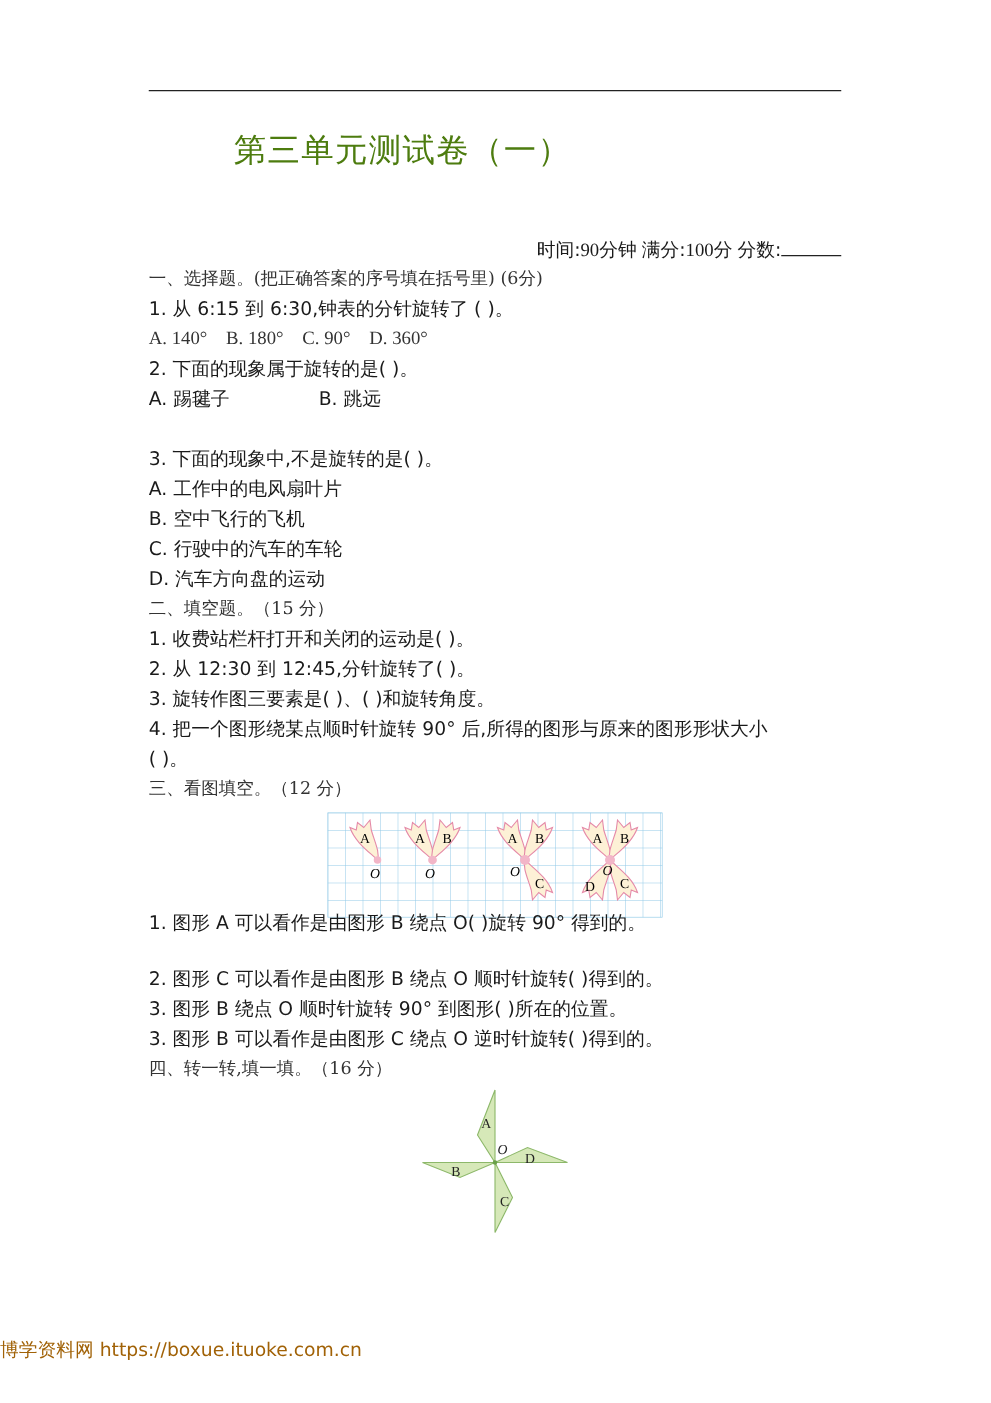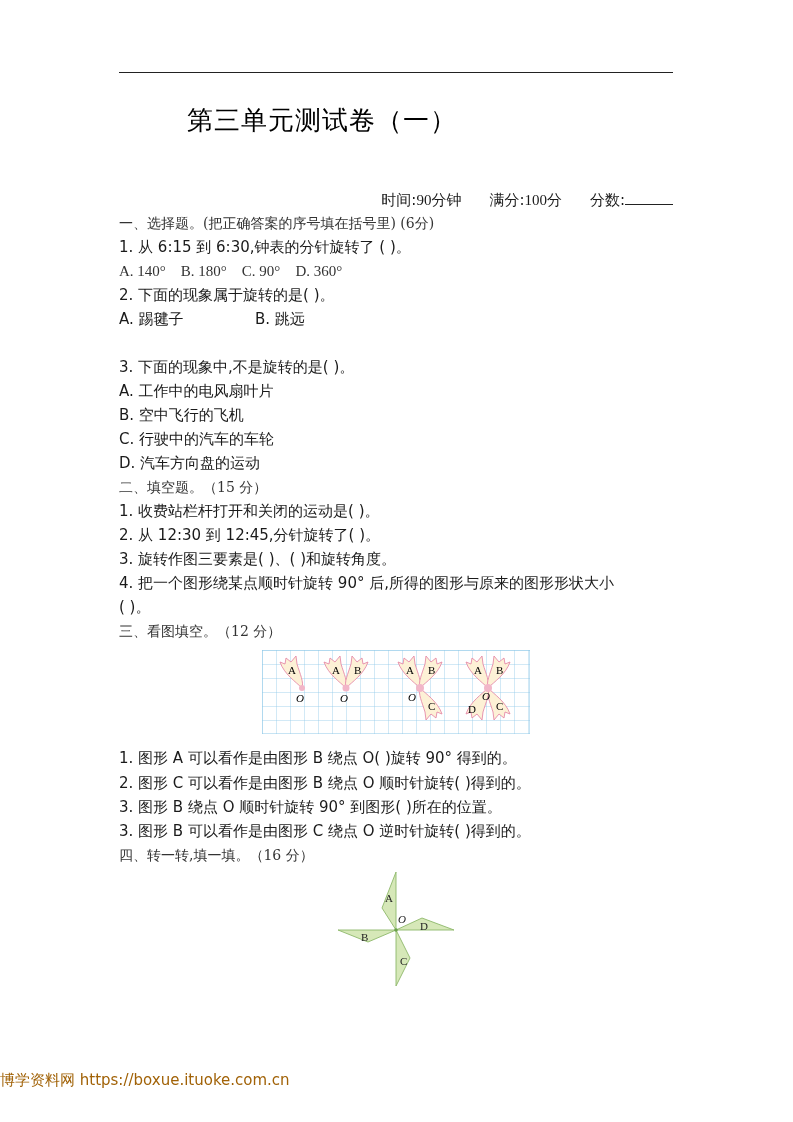--- a/index.html
+++ b/index.html
@@ -1,22 +1,22 @@
 <!DOCTYPE html>
 <html><head>
 <meta charset="utf-8">
 <style>
   html, body { margin:0; padding:0; background:#ffffff; }
   body { width:793px; height:1122px; position:relative; overflow:hidden;
          font-family: "DejaVu Sans", "Liberation Sans", sans-serif; color:#1a1a1a; }
   .page { position:absolute; left:0; top:0; width:793px; height:1122px; }
   .top-rule { position:absolute; left:119px; top:72px; width:554px; height:1px; background:#222; }
   .title { position:absolute; left:0; width:644px; top:103px; text-align:center;
-           font-family:"DejaVu Serif","Liberation Serif",serif; font-size:26px; letter-spacing:1px; color:#000000; }
-  .meta { position:absolute; right:120px; top:190px; font-size:15px; display:flex; gap:28px; align-items:baseline; }
+           font-family:"DejaVu Serif","Liberation Serif",serif; font-size:26px; letter-spacing:1px; color:#4d7c0f; }
+  .meta { position:absolute; right:120px; top:190px; font-size:15px; display:flex; gap:4px; align-items:baseline; }
   .meta .num { font-family:"Liberation Serif",serif; }
   .blank-line { display:inline-block; width:48px; border-bottom:1px solid #222; height:14px; vertical-align:baseline; }
   .line { position:absolute; left:119px; font-size:15px; white-space:nowrap; line-height:20px; }
   .serif { font-family:"Liberation Serif","DejaVu Serif",serif; }
   .section { font-family:"DejaVu Serif","Liberation Serif",serif; font-size:14px; color:#333; }
   .grid-fig { position:absolute; left:262px; top:650px; width:268px; height:84px; }
   .pin-fig { position:absolute; left:336px; top:866px; width:120px; height:124px; }
   .footer { position:absolute; left:0; width:732px; top:1071px; font-size:15px; color:#a16207; }
 </style>
 </head>
@@ -102,21 +102,21 @@
         <use href="#petal" transform="scale(1,-1)"></use>
       <circle r="4" fill="#f2b6c8"></circle>
       <text x="-14" y="-14" font-size="11" font-family="Liberation Serif,serif">A</text>
       <text x="8" y="-14" font-size="11" font-family="Liberation Serif,serif">B</text>
       <text x="8" y="22" font-size="11" font-family="Liberation Serif,serif">C</text>
       <text x="-20" y="25" font-size="11" font-family="Liberation Serif,serif">D</text>
       <text x="-6" y="12" font-size="11" font-style="italic" font-family="Liberation Serif,serif">O</text>
     </g>
   </svg>
 
-  <div class="line" style="top:748px">1.  图形 A 可以看作是由图形 B 绕点 O(       )旋转 90° 得到的。</div>
+  <div class="line" style="top:728px">1.  图形 A 可以看作是由图形 B 绕点 O(       )旋转 90° 得到的。</div>
   <div class="line" style="top:773px">2.  图形 C 可以看作是由图形 B 绕点 O 顺时针旋转(       )得到的。</div>
   <div class="line" style="top:797px">3.  图形 B 绕点 O 顺时针旋转 90° 到图形(       )所在的位置。</div>
   <div class="line" style="top:821px">3.  图形 B 可以看作是由图形 C 绕点 O 逆时针旋转(       )得到的。</div>
 
   <div class="line section" style="top:845px">四、转一转,填一填。（16 分）</div>
 
   <svg class="pin-fig" viewBox="0 0 120 124">
     <g fill="#d6e8b8" stroke="#8db86a" stroke-width="0.9">
       <polygon points="60,6 60,64 46,42"></polygon>
       <polygon points="60,64 118,64 86,52"></polygon>

